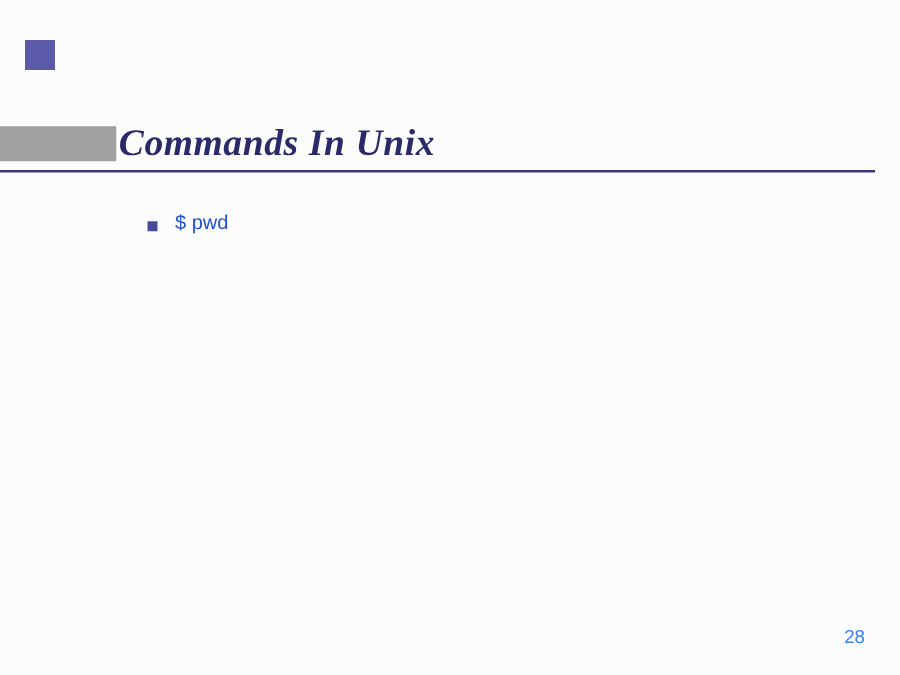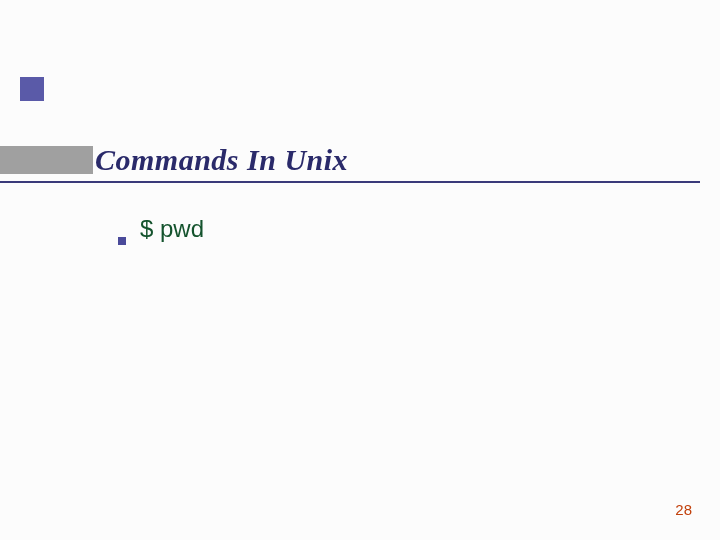--- a/index.html
+++ b/index.html
@@ -11,21 +11,20 @@
       width: 720px;
       height: 540px;
       background: #fcfcfc;
       font-family: Verdana, Geneva, sans-serif;
       position: relative;
       overflow: hidden;
     }
     .header-area {
       position: relative;
       padding-top: 92px;
-      margin-top: 45px;
     }
     .title-bar {
       position: relative;
       height: 46px;
       display: flex;
       align-items: center;
     }
     .gray-bar {
       position: absolute;
       left: 0;
@@ -65,23 +64,23 @@
       background: #3a3a7a;
       z-index: 0;
     }
     .content {
       padding-top: 30px;
       padding-left: 118px;
       padding-right: 40px;
     }
     .bullet-item {
       display: flex;
-      align-items: flex-end;
-      font-size: 24px;
-      color: #14532d;
+      align-items: flex-start;
+      font-size: 16px;
+      color: #1d4ed8;
       line-height: 1.35;
     }
     .bullet-square {
       display: inline-block;
       width: 8px;
       height: 8px;
       background: #4a4a9a;
       margin-top: 9px;
       margin-right: 14px;
       flex-shrink: 0;
@@ -97,21 +96,21 @@
     }
     .sub-list {
       margin-top: 2px;
       padding-left: 28px;
     }
     .page-number {
       position: absolute;
       bottom: 22px;
       right: 28px;
       font-size: 15px;
-      color: #c2410c;
+      color: #3b82f6;
     }
   </style>
 </head>
 <body>
 
 <div class="header-area">
   <div class="underline"></div>
   <div class="title-bar">
     <div class="gray-bar"></div>
     <div class="title-text">Commands In Unix</div>

